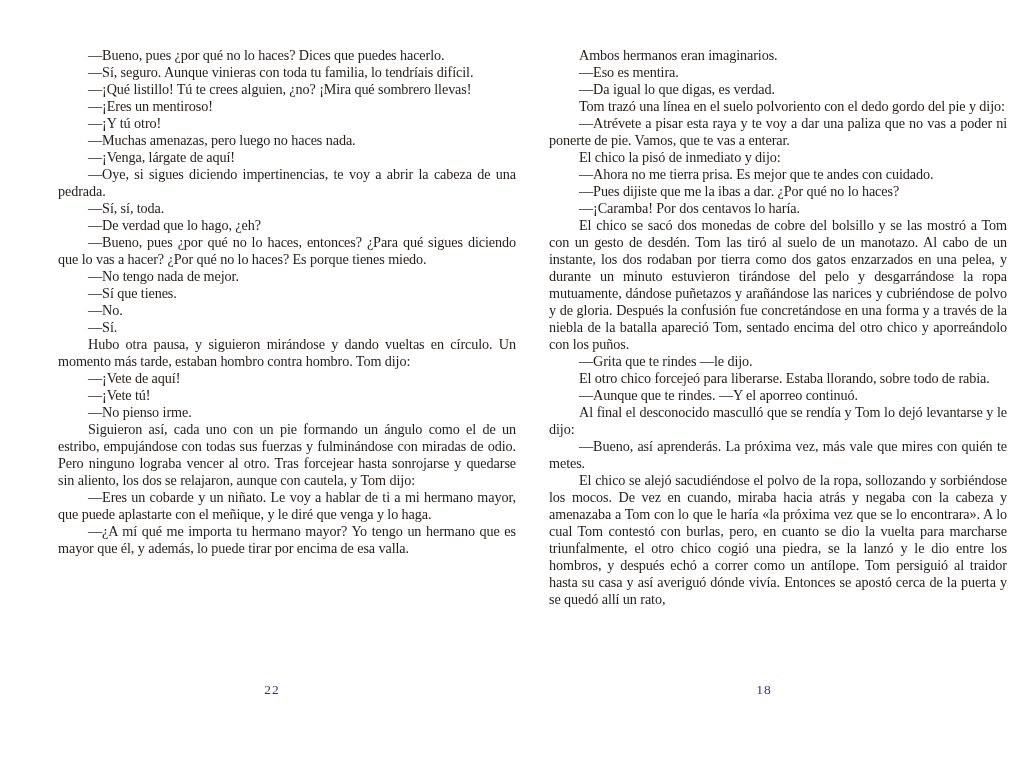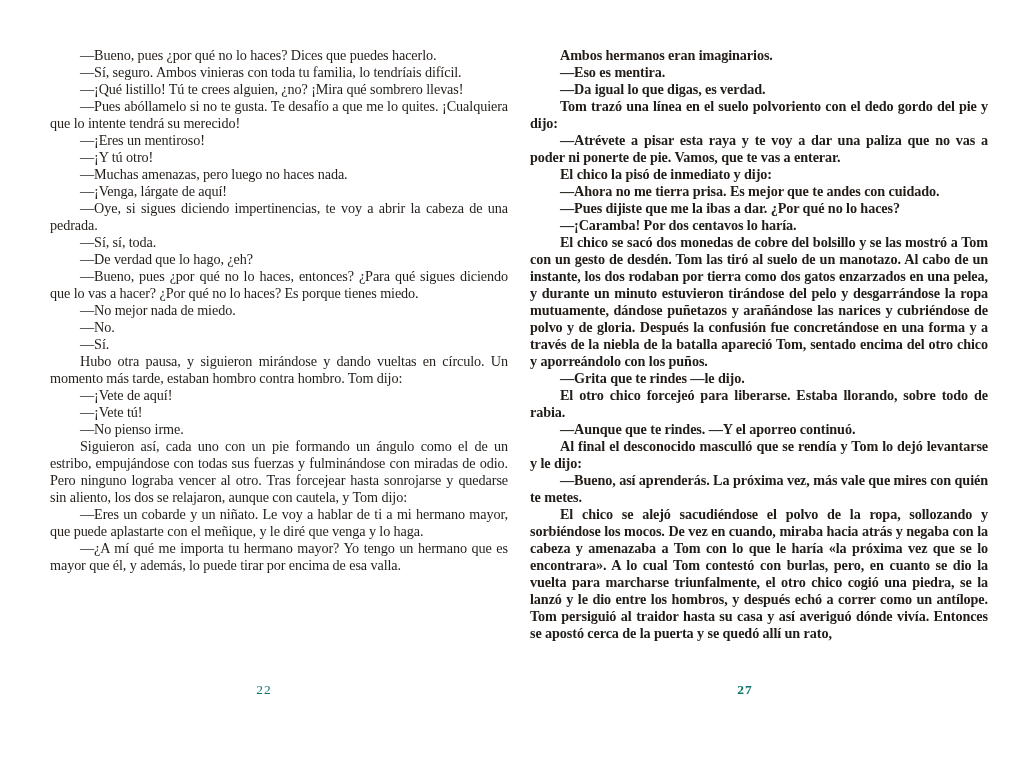--- a/index.html
+++ b/index.html
@@ -19,22 +19,22 @@
     width: 1024px;
     height: 768px;
     background: #ffffff;
   }
   .page {
     position: absolute;
     top: 0;
     width: 512px;
     height: 768px;
   }
-  .page-left  { left: 8px; }
-  .page-right { left: 489px; font-weight: bold; }
+  .page-left  { left: 16px; }
+  .page-right { left: 508px; }
   .text-block {
     position: absolute;
     top: 47px;
     width: 458px;
     height: 632px;
     overflow: hidden;
     font-size: 14.2px;
     line-height: 17px;
     text-align: justify;
     letter-spacing: -0.1px;
@@ -50,43 +50,43 @@
   }
   .folio {
     position: absolute;
     top: 682px;
     left: 0;
     width: 512px;
     text-align: center;
     font-size: 13.5px;
     line-height: 15px;
     letter-spacing: 1px;
-    color: #0f766e;
+    color: #4c1d95;
   }
 </style>
 </head>
 <body>
 
 <div class="spread">
 
   <div class="page page-left">
     <div class="text-block">
         <p class="para" lang="es">—Bueno, pues ¿por qué no lo haces? Dices que puedes hacerlo.</p>
-        <p class="para" lang="es">—Sí, seguro. Ambos vinieras con toda tu familia, lo tendríais difícil.</p>
+        <p class="para" lang="es">—Sí, seguro. Aunque vinieras con toda tu familia, lo tendríais difícil.</p>
         <p class="para" lang="es">—¡Qué listillo! Tú te crees alguien, ¿no? ¡Mira qué sombrero llevas!</p>
-        <p class="para" lang="es">—Pues abóllamelo si no te gusta. Te desafío a que me lo quites. ¡Cualquiera que lo intente tendrá su merecido!</p>
         <p class="para" lang="es">—¡Eres un mentiroso!</p>
         <p class="para" lang="es">—¡Y tú otro!</p>
         <p class="para" lang="es">—Muchas amenazas, pero luego no haces nada.</p>
         <p class="para" lang="es">—¡Venga, lárgate de aquí!</p>
         <p class="para" lang="es">—Oye, si sigues diciendo impertinencias, te voy a abrir la cabeza de una pedrada.</p>
         <p class="para" lang="es">—Sí, sí, toda.</p>
         <p class="para" lang="es">—De verdad que lo hago, ¿eh?</p>
         <p class="para" lang="es">—Bueno, pues ¿por qué no lo haces, entonces? ¿Para qué sigues diciendo que lo vas a hacer? ¿Por qué no lo haces? Es porque tienes miedo.</p>
-        <p class="para" lang="es">—No mejor nada de miedo.</p>
+        <p class="para" lang="es">—No tengo nada de mejor.</p>
+        <p class="para" lang="es">—Sí que tienes.</p>
         <p class="para" lang="es">—No.</p>
         <p class="para" lang="es">—Sí.</p>
         <p class="para" lang="es">Hubo otra pausa, y siguieron mirándose y dando vueltas en círculo. Un momento más tarde, estaban hombro contra hombro. Tom dijo:</p>
         <p class="para" lang="es">—¡Vete de aquí!</p>
         <p class="para" lang="es">—¡Vete tú!</p>
         <p class="para" lang="es">—No pienso irme.</p>
         <p class="para" lang="es">Siguieron así, cada uno con un pie formando un ángulo como el de un estribo, empujándose con todas sus fuerzas y fulminándose con miradas de odio. Pero ninguno lograba vencer al otro. Tras forcejear hasta sonrojarse y quedarse sin aliento, los dos se relajaron, aunque con cautela, y Tom dijo:</p>
         <p class="para" lang="es">—Eres un cobarde y un niñato. Le voy a hablar de ti a mi hermano mayor, que puede aplastarte con el meñique, y le diré que venga y lo haga.</p>
         <p class="para" lang="es">—¿A mí qué me importa tu hermano mayor? Yo tengo un hermano que es mayor que él, y además, lo puede tirar por encima de esa valla.</p>
       </div>
@@ -105,16 +105,16 @@
         <p class="para" lang="es">—Pues dijiste que me la ibas a dar. ¿Por qué no lo haces?</p>
         <p class="para" lang="es">—¡Caramba! Por dos centavos lo haría.</p>
         <p class="para" lang="es">El chico se sacó dos monedas de cobre del bolsillo y se las mostró a Tom con un gesto de desdén. Tom las tiró al suelo de un manotazo. Al cabo de un instante, los dos rodaban por tierra como dos gatos enzarzados en una pelea, y durante un minuto estuvieron tirándose del pelo y desgarrándose la ropa mutuamente, dándose puñetazos y arañándose las narices y cubriéndose de polvo y de gloria. Después la confusión fue concretándose en una forma y a través de la niebla de la batalla apareció Tom, sentado encima del otro chico y aporreándolo con los puños.</p>
         <p class="para" lang="es">—Grita que te rindes —le dijo.</p>
         <p class="para" lang="es">El otro chico forcejeó para liberarse. Estaba llorando, sobre todo de rabia.</p>
         <p class="para" lang="es">—Aunque que te rindes. —Y el aporreo continuó.</p>
         <p class="para" lang="es">Al final el desconocido masculló que se rendía y Tom lo dejó levantarse y le dijo:</p>
         <p class="para" lang="es">—Bueno, así aprenderás. La próxima vez, más vale que mires con quién te metes.</p>
         <p class="para" lang="es">El chico se alejó sacudiéndose el polvo de la ropa, sollozando y sorbiéndose los mocos. De vez en cuando, miraba hacia atrás y negaba con la cabeza y amenazaba a Tom con lo que le haría «la próxima vez que se lo encontrara». A lo cual Tom contestó con burlas, pero, en cuanto se dio la vuelta para marcharse triunfalmente, el otro chico cogió una piedra, se la lanzó y le dio entre los hombros, y después echó a correr como un antílope. Tom persiguió al traidor hasta su casa y así averiguó dónde vivía. Entonces se apostó cerca de la puerta y se quedó allí un rato,</p>
       </div>
-    <div class="folio">27</div>
+    <div class="folio">18</div>
   </div>
 
 </div>
 
 </body></html>

